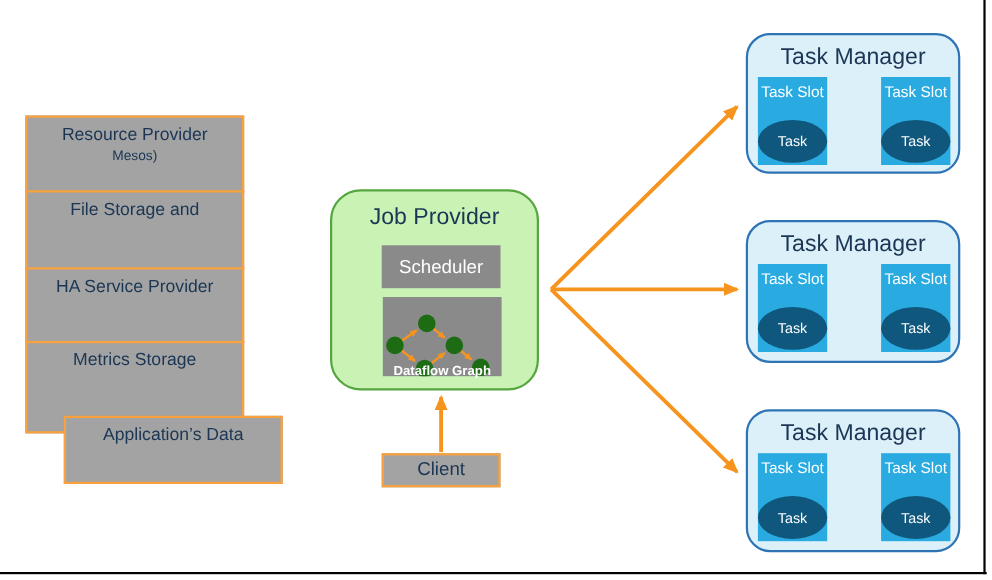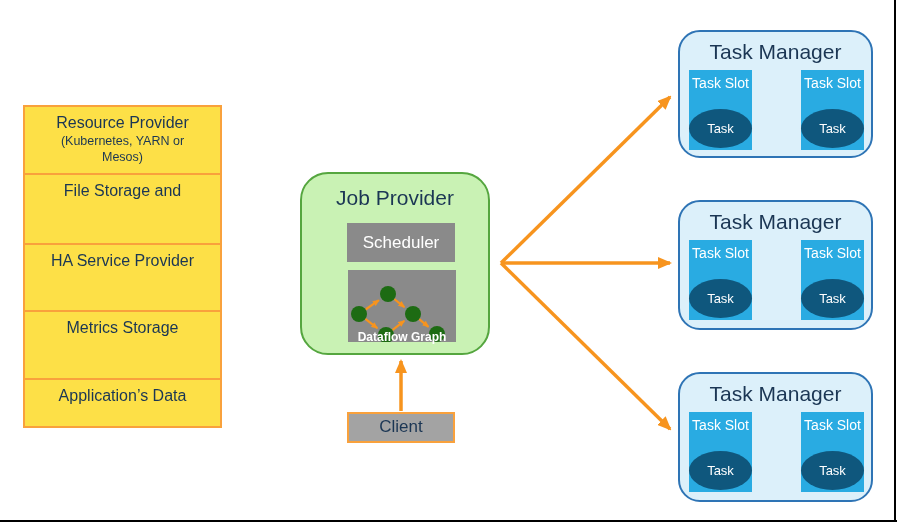--- a/index.html
+++ b/index.html
@@ -7,21 +7,21 @@
     position:relative;width:902px;height:527px;background:#ffffff;overflow:hidden;
     font-family:"Liberation Sans", sans-serif;color:#1B3654;
   }
   
   .frame-bottom{position:absolute;left:0;top:520px;width:897px;height:2px;background:#000;}
   .frame-right{position:absolute;left:894px;top:0;width:2px;height:522px;background:#000;}
 
   
   .lbox{
     position:absolute;left:23px;width:199px;box-sizing:border-box;
-    background:#fde047;border:2px solid #F9A13C;text-align:center;
+    background:#a3a3a3;border:2px solid #F9A13C;text-align:center;
   }
   .lbox-line{font-size:16px;line-height:21px;padding-top:5px;}
   .lbox-line2{font-size:16px;line-height:21px;}
   .lbox-sub{font-size:12.5px;line-height:16px;}
 
   
   .jm{
     position:absolute;left:300px;top:172px;width:190px;height:183px;box-sizing:border-box;
     background:#C9F2B4;border:2px solid #55A63F;border-radius:28px;
   }
@@ -63,33 +63,32 @@
 
   .arrow-overlay{position:absolute;left:0;top:0;width:902px;height:527px;pointer-events:none;}
 </style>
 </head>
 <body>
 
 <div class="canvas">
 
   <div class="lbox" style="top:105px;height:70px;">
     <div class="lbox-line">Resource Provider</div>
-    <div class="lbox-sub">(Kubernetes, YARN or</div>
     <div class="lbox-sub">Mesos)</div>
   </div>
   <div class="lbox" style="top:173px;height:72px;text-align:center;">
     <div class="lbox-line">File Storage and</div>
   </div>
   <div class="lbox" style="top:243px;height:69px;">
     <div class="lbox-line">HA Service Provider</div>
   </div>
   <div class="lbox" style="top:310px;height:84px;">
     <div class="lbox-line">Metrics Storage</div>
   </div>
-  <div class="lbox" style="top:378px;height:50px;">
+  <div class="lbox" style="top:378px;height:62px;margin-left:35px;">
     <div class="lbox-line">Application’s Data</div>
   </div>
 
   <div class="jm">
     <div class="jm-title">Job Provider</div>
     <div class="panel scheduler">Scheduler</div>
     <div class="panel dataflow">
       <div class="dataflow-label">Dataflow Graph</div>
       <svg width="108" height="72" viewBox="0 0 108 72">
         <defs>

